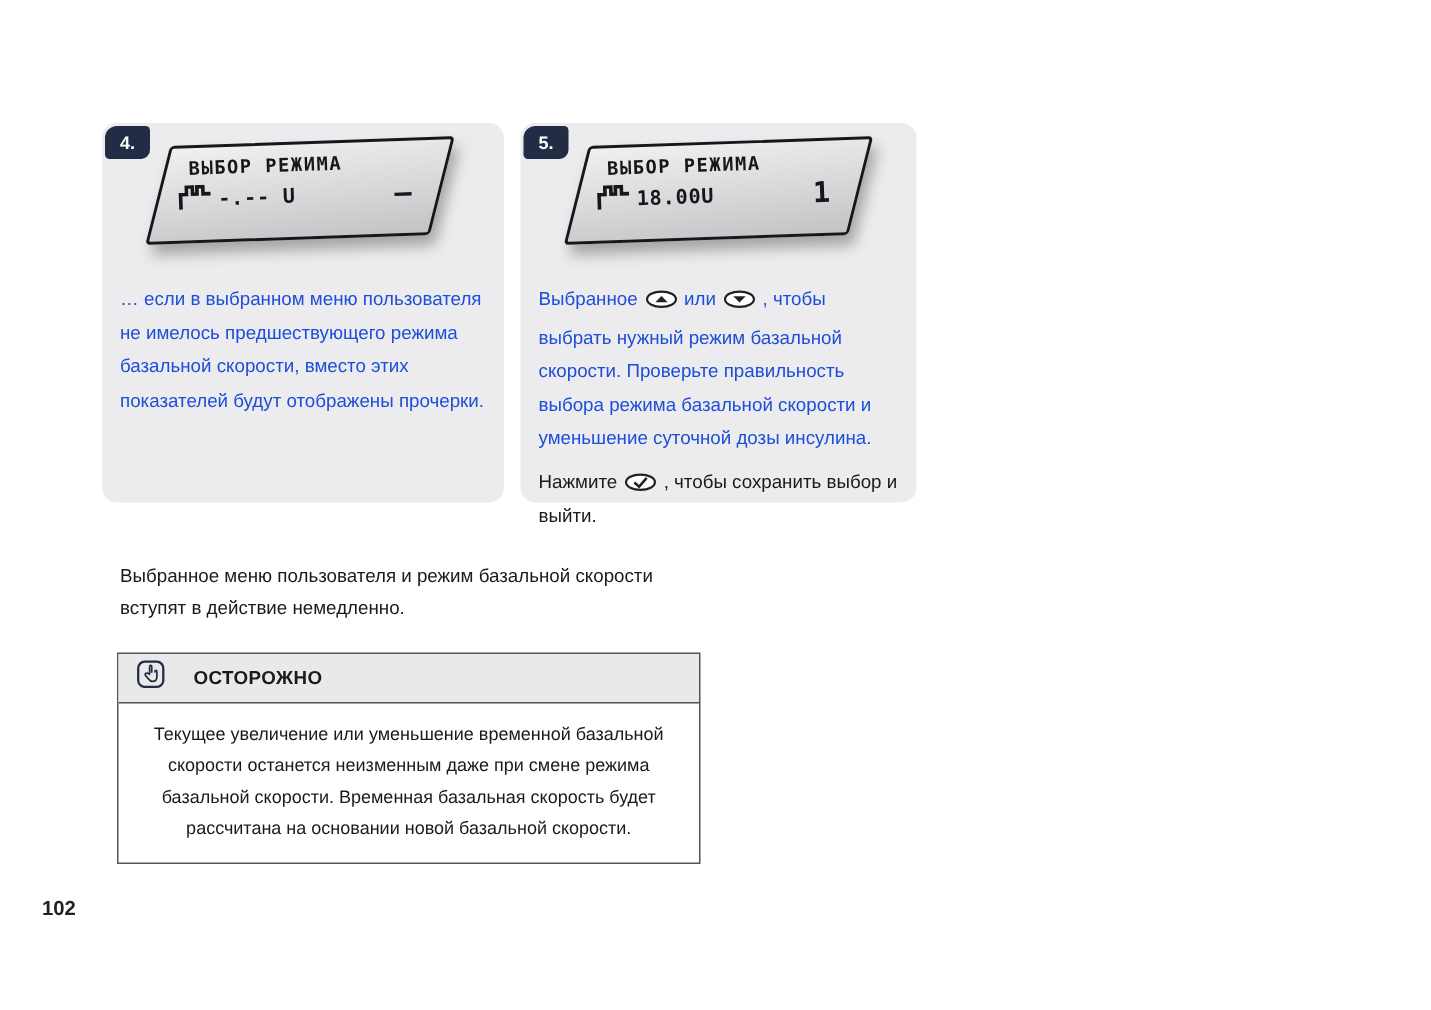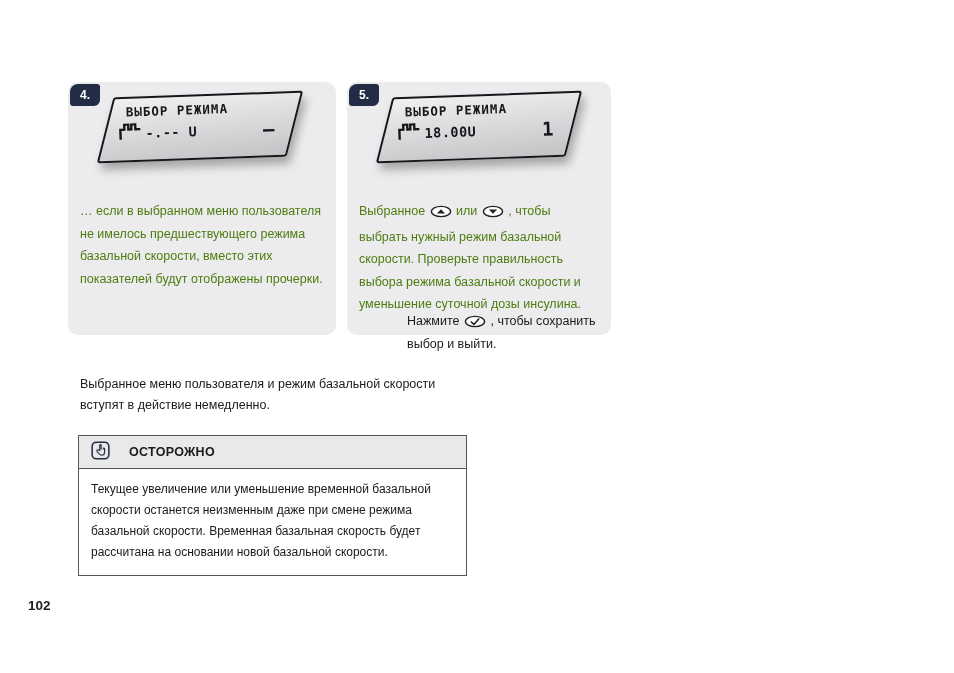--- a/index.html
+++ b/index.html
@@ -43,23 +43,23 @@
     font-family: "DejaVu Sans Mono", monospace; font-weight: bold; color: #17171b;
   }
   .screen-title { font-size: 12.5px; letter-spacing: 1px; white-space: nowrap; }
   .screen-row { display: flex; align-items: center; margin-top: 3px; margin-left: -8px; }
   .screen-value { font-size: 13.5px; margin-left: 3px; letter-spacing: 0.5px; white-space: nowrap; }
   .screen-side { margin-left: auto; margin-right: 10px; font-size: 19px; }
 
   
   .card-text {
     position: absolute; left: 12px; right: 10px; top: 106px;
-    font-size: 12.5px; line-height: 22.5px; color: #4d7c0f; margin-top: 12px;
+    font-size: 12.5px; line-height: 22.5px; color: #1d4ed8;
   }
-  .card-text2 { position: absolute; left: 12px; right: 8px; top: 229px; font-size: 12.5px; line-height: 20px; margin-left: 48px; }
+  .card-text2 { position: absolute; left: 12px; right: 8px; top: 229px; font-size: 12.5px; line-height: 20px; }
   .inline-btn { vertical-align: -3px; margin: 0 1px; }
 
   
   .body-paragraph {
     position: absolute; left: 80px; top: 374px; width: 385px;
     font-size: 12.5px; line-height: 21px;
   }
 
   
   .caution-box {
@@ -67,21 +67,21 @@
     border: 1px solid #555; background: #ffffff;
   }
   .caution-header {
     display: flex; align-items: center; gap: 19px;
     background: #e9e9ea; border-bottom: 1px solid #555;
     padding: 7px 12px; height: 33px; box-sizing: border-box;
   }
   .caution-title { font-weight: bold; font-size: 12.5px; letter-spacing: 0.3px; }
   .caution-body {
     padding: 10px 12px 12px 12px;
-    font-size: 12px; line-height: 21px;
+    font-size: 12px; line-height: 21px; text-align: center;
   }
 
   
   .page-number { position: absolute; left: 28px; top: 598px; font-size: 13.5px; color: #222; font-weight: bold; }
 </style>
 </head>
 <body>
 
 <div class="card" id="card-step4">
   <div class="badge">4.</div>

